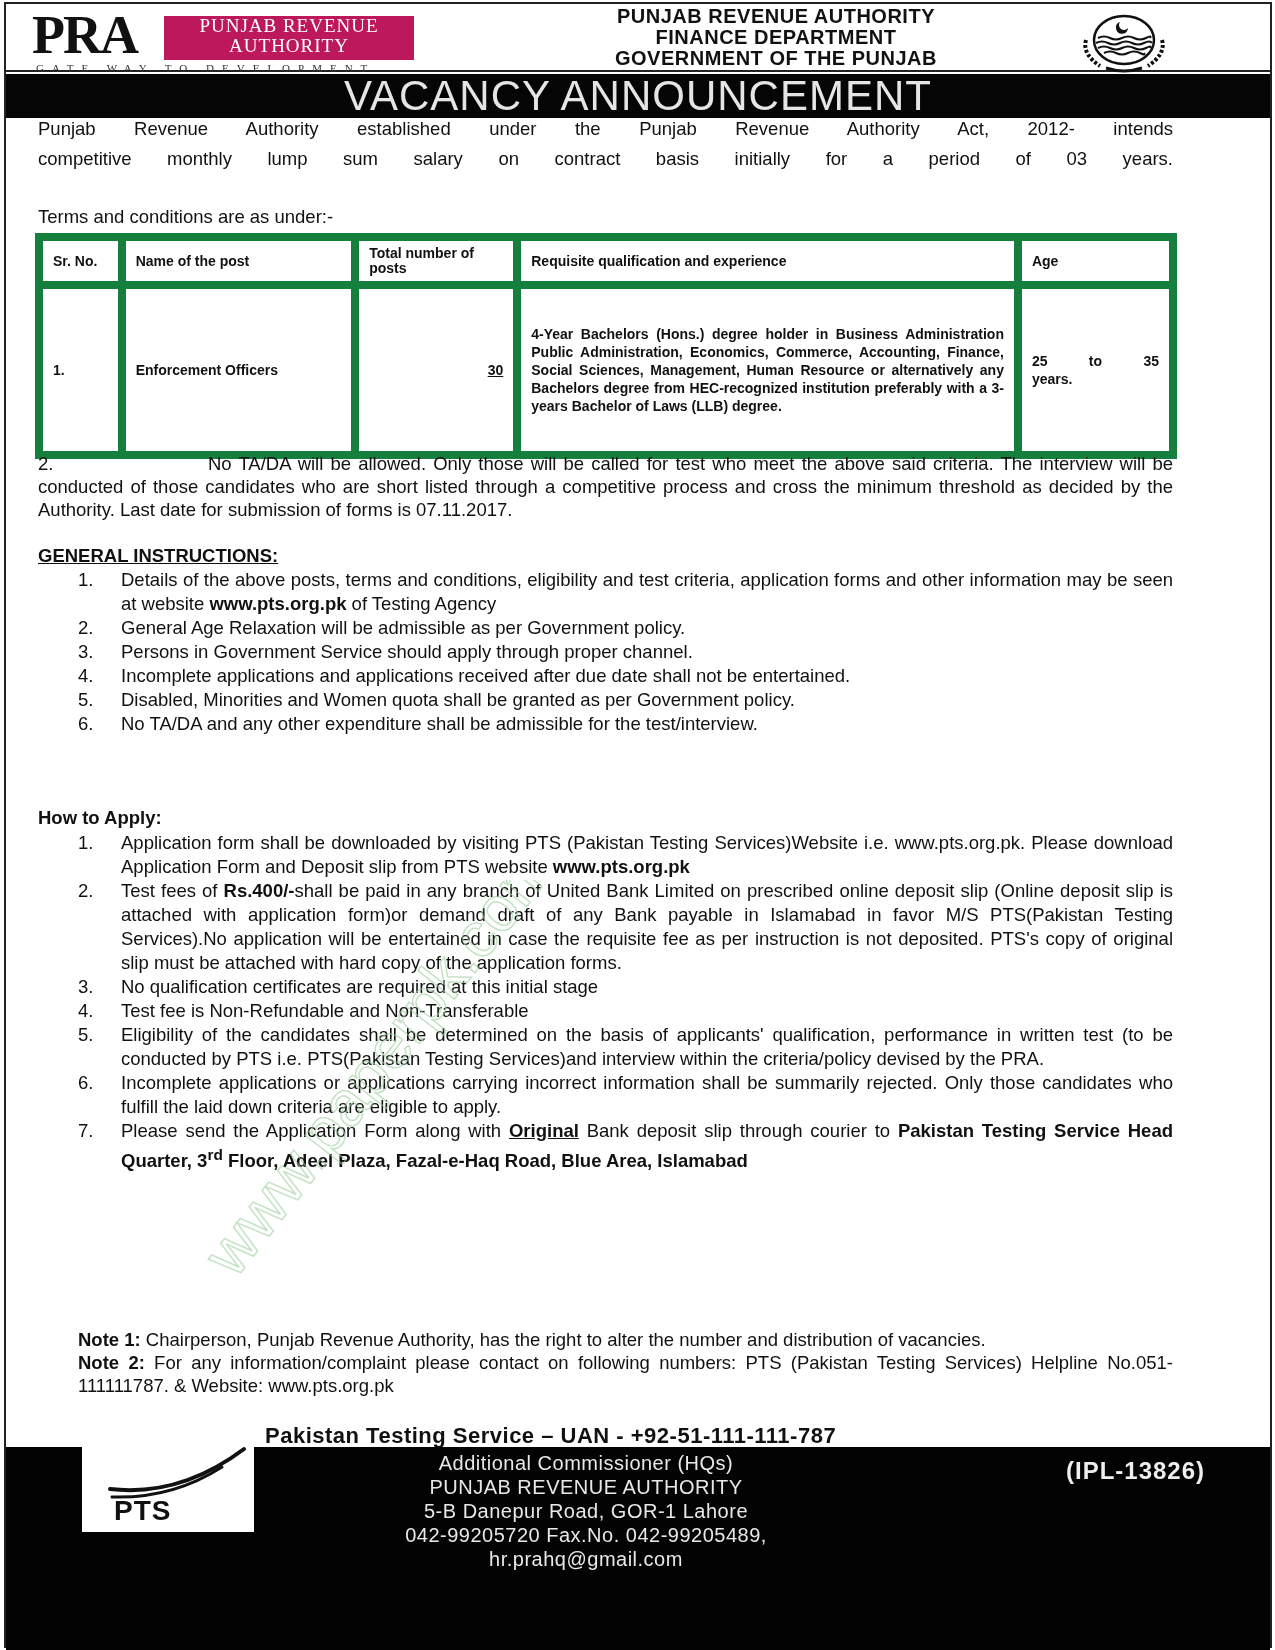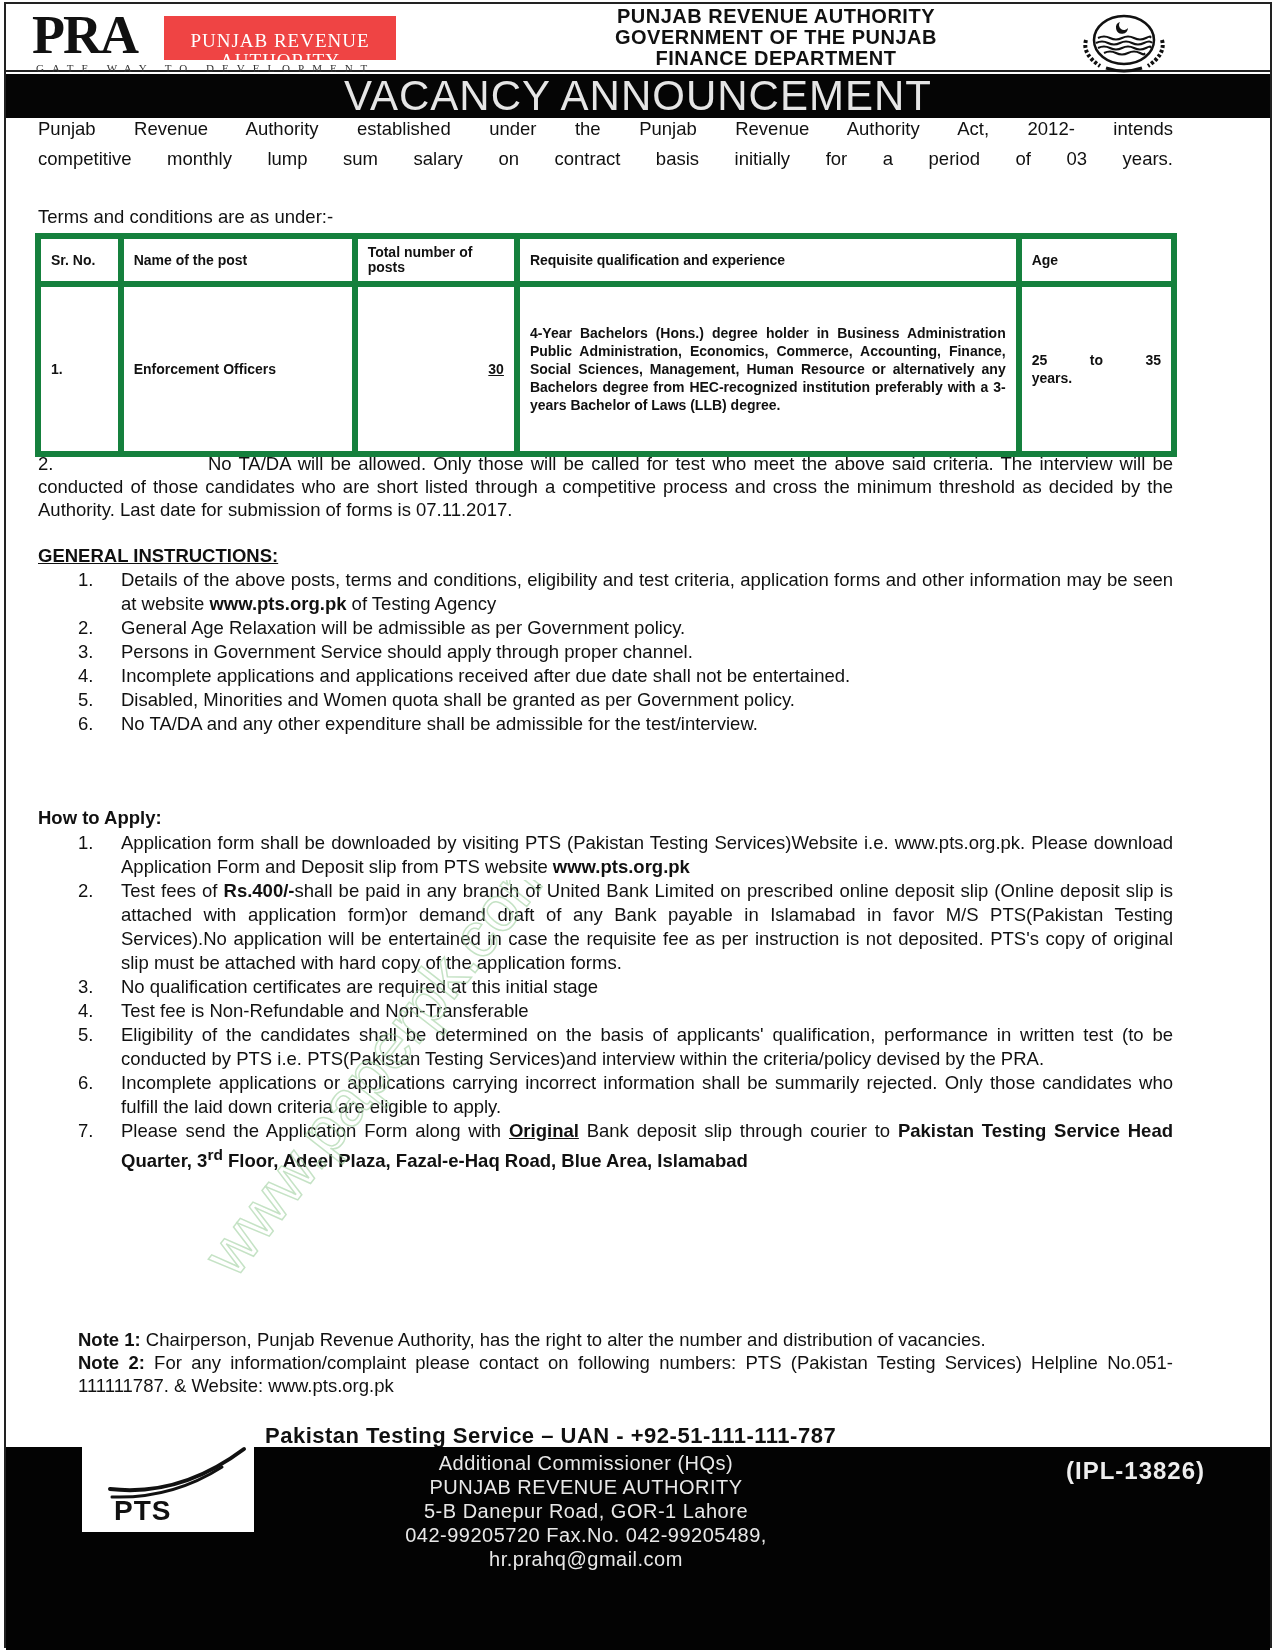--- a/index.html
+++ b/index.html
@@ -5,35 +5,35 @@
   * { box-sizing: border-box; margin: 0; padding: 0; }
   html, body { width: 1275px; height: 1650px; background: #ffffff; overflow: hidden; }
   body { position: relative; font-family: "Liberation Sans", sans-serif; color: #111; }
 
   .frame { position: absolute; left: 4px; top: 2px; width: 1268px; height: 1646px; border: 2px solid #222; }
 
   
   .header { position: absolute; left: 6px; top: 4px; width: 1264px; height: 68px; background: #fff; border-bottom: 2px solid #222; }
   .pra-logo { position: absolute; left: 26px; top: 6px; width: 470px; height: 62px; }
   .pra-letters { position: absolute; left: 0; top: 0; font-family: "Liberation Serif", serif; font-weight: bold; font-size: 54px; letter-spacing: -2px; line-height: 50px; color: #111; }
-  .pra-box { position: absolute; left: 132px; top: 6px; width: 232px; height: 44px; background: #ef4444; color: #fff; font-family: "Liberation Serif", serif; font-size: 19px; letter-spacing: 1px; text-align: center; line-height: 20px; padding-top: 15px; }
+  .pra-box { position: absolute; left: 132px; top: 6px; width: 250px; height: 44px; background: #be185d; color: #fff; font-family: "Liberation Serif", serif; font-size: 19px; letter-spacing: 1px; text-align: center; line-height: 20px; padding-top: 0; }
   .pra-tagline { position: absolute; left: 4px; top: 52px; font-family: "Liberation Serif", serif; font-size: 11px; letter-spacing: 8px; color: #333; white-space: nowrap; }
 
   .header-titles { position: absolute; left: 510px; top: 2px; width: 520px; text-align: center; font-weight: bold; font-size: 20px; line-height: 21px; letter-spacing: 0.5px; color: #111; }
   .emblem { position: absolute; left: 1070px; top: 6px; width: 96px; height: 64px; }
 
   
   .title-band { position: absolute; left: 6px; top: 74px; width: 1264px; height: 44px; background: #050505; color: #e5e5e5; text-align: center; font-size: 42px; line-height: 44px; letter-spacing: 1px; }
 
   
   .intro { position: absolute; left: 38px; top: 114px; width: 1135px; font-size: 18.5px; line-height: 30px; text-align: justify; text-align-last: justify; }
   .terms { position: absolute; left: 38px; top: 204px; font-size: 18.5px; line-height: 26px; }
 
   table.posts { position: absolute; left: 35px; top: 233px; width: 1142px; border-collapse: collapse; font-size: 14px; font-weight: bold; }
-  table.posts td, table.posts th { border: 6px solid #15803d; vertical-align: middle; padding: 2px 10px; }
+  table.posts td, table.posts th { border: 8px solid #15803d; vertical-align: middle; padding: 2px 10px; }
   table.posts th { height: 48px; text-align: left; font-weight: bold; line-height: 15px; }
   table.posts td { height: 170px; }
   .c-sr { width: 83px; }
   .c-name { width: 235px; }
   .c-total { width: 163px; }
   .c-qual { width: 505px; }
   .c-age { width: 156px; }
   td.qual { text-align: justify; line-height: 18px; vertical-align: top; padding-top: 4px; }
   td.total { text-align: right; text-decoration: underline; }
   td.age { line-height: 18px; }
@@ -76,22 +76,22 @@
   <div class="pra-logo">
     <div class="pra-letters">PRA</div>
     <div class="pra-box">
       <div>PUNJAB REVENUE</div>
       <div>AUTHORITY</div>
     </div>
     <div class="pra-tagline">GATE WAY TO DEVELOPMENT</div>
   </div>
   <div class="header-titles">
     <div>PUNJAB REVENUE AUTHORITY</div>
+    <div>FINANCE DEPARTMENT</div>
     <div>GOVERNMENT OF THE PUNJAB</div>
-    <div>FINANCE DEPARTMENT</div>
   </div>
   <div class="emblem">
     <svg width="96" height="64" viewBox="0 0 96 64">
       <ellipse cx="48" cy="30" rx="30" ry="24" fill="none" stroke="#111" stroke-width="2.5"></ellipse>
       <path d="M44 12 a6 6 0 1 0 8 6 a5 5 0 1 1 -8 -6z" fill="#111"></path>
       <path d="M22 28 q6 -3 12 0 t12 0 t12 0 t12 0 t4 0" fill="none" stroke="#111" stroke-width="2"></path>
       <path d="M20 33 q6 -3 12 0 t12 0 t12 0 t12 0 t8 0" fill="none" stroke="#111" stroke-width="2"></path>
       <path d="M22 38 q6 -3 12 0 t12 0 t12 0 t12 0 t4 0" fill="none" stroke="#111" stroke-width="2"></path>
       <path d="M28 43 q6 -3 12 0 t12 0 t12 0 t4 0" fill="none" stroke="#111" stroke-width="2"></path>
       <path d="M10 30 q-4 14 14 26 M86 30 q4 14 -14 26" fill="none" stroke="#111" stroke-width="4" stroke-dasharray="3 2"></path>

